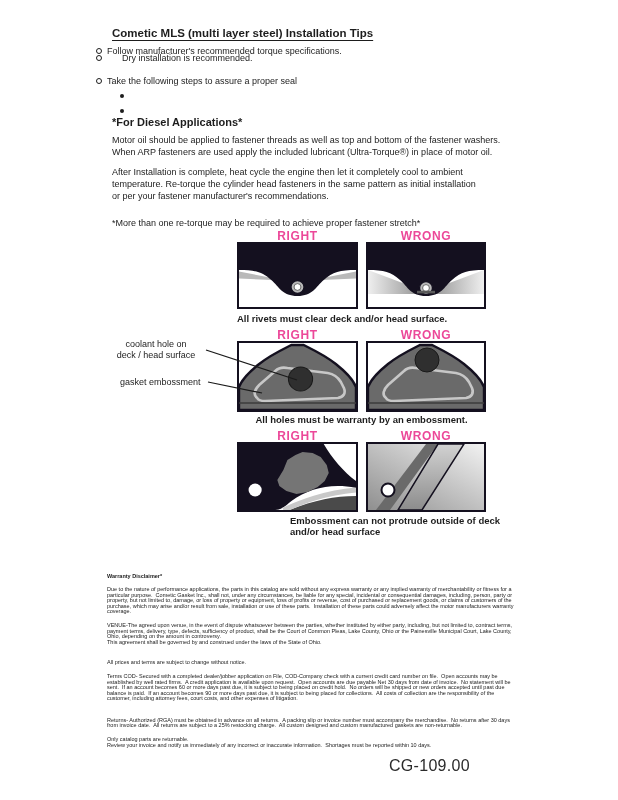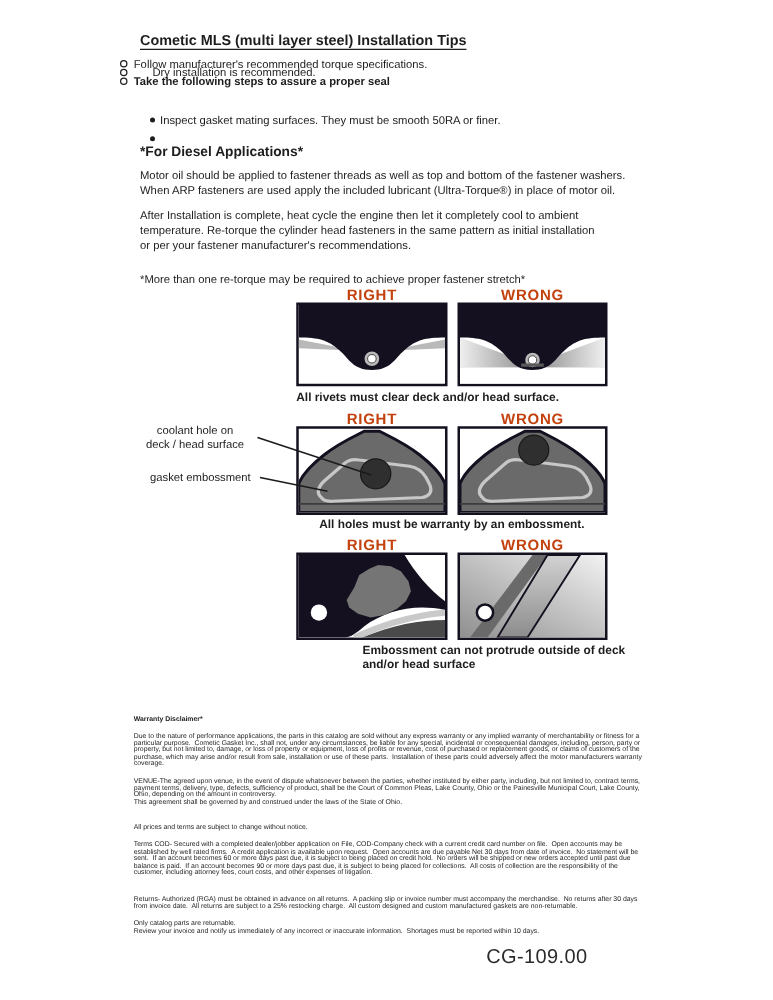--- a/index.html
+++ b/index.html
@@ -15,21 +15,21 @@
          text-decoration:underline;text-underline-offset:3px;text-decoration-thickness:1.3px;}
   
   .tip{left:96px;font-size:9px;display:flex;align-items:center;height:12px;}
   .tip .mark{width:4px;height:4px;border:1px solid #1d1d1d;border-radius:50%;margin-right:5px;flex:0 0 auto;}
   .subtip{left:120px;font-size:9px;display:flex;align-items:center;height:12px;}
   .subtip .mark{width:4px;height:4px;background:#1d1d1d;border-radius:50%;margin-right:4px;flex:0 0 auto;}
   
   .heading{left:112px;top:116px;font-size:11px;font-weight:bold;}
   .para{left:112px;width:410px;font-size:9px;line-height:12px;}
   
-  .rw{font-size:12px;font-weight:bold;letter-spacing:0.6px;text-align:center;color:#c2410c;}
+  .rw{font-size:12px;font-weight:bold;letter-spacing:0.6px;text-align:center;color:#ec4899;}
   .cap{font-size:9.5px;font-weight:bold;line-height:11px;}
   .sidelabel{font-size:9px;line-height:11px;}
   .dbox{border:2px solid #14101f;box-sizing:border-box;background:#fff;}
   .dbox svg{display:block;width:100%;height:100%;}
   
   .legal{left:107px;top:574px;width:408px;font-size:5.5px;line-height:5.4px;color:#222;}
   .legal .lh{font-weight:bold;margin:0 0 8px 0;}
   .legal p{margin:0 0 9px 0;}
   .legal p:nth-of-type(2){margin-bottom:15px;}
   .legal p:nth-of-type(4){margin-bottom:16px;}
@@ -42,27 +42,26 @@
 <div class="abs title">Cometic MLS (multi layer steel) Installation Tips</div>
 
 <div class="abs tip" style="top:45px;">
   <span class="mark"></span>
   <span>Follow manufacturer's recommended torque specifications.</span>
 </div>
 <div class="abs tip" style="top:52px;gap:15px;">
   <span class="mark"></span>
   <span>Dry installation is recommended.</span>
 </div>
-<div class="abs tip" style="top:59px;font-weight:bold;">
+<div class="abs tip" style="top:75px;">
   <span class="mark"></span>
   <span>Take the following steps to assure a proper seal</span>
 </div>
 <div class="abs subtip" style="top:90px;">
   <span class="mark"></span>
-  <span>Inspect gasket mating surfaces.  They must be smooth 50RA or finer.</span>
 </div>
 <div class="abs subtip" style="top:105px;">
   <span class="mark"></span>
 </div>
 
 <div class="abs heading">*For Diesel Applications*</div>
 <div class="abs para pre" style="top:134px;">Motor oil should be applied to fastener threads as well as top and bottom of the fastener washers.
 When ARP fasteners are used apply the included lubricant (Ultra-Torque®) in place of motor oil.</div>
 <div class="abs para pre" style="top:166px;">After Installation is complete, heat cycle the engine then let it completely cool to ambient
 temperature. Re-torque the cylinder head fasteners in the same pattern as initial installation

